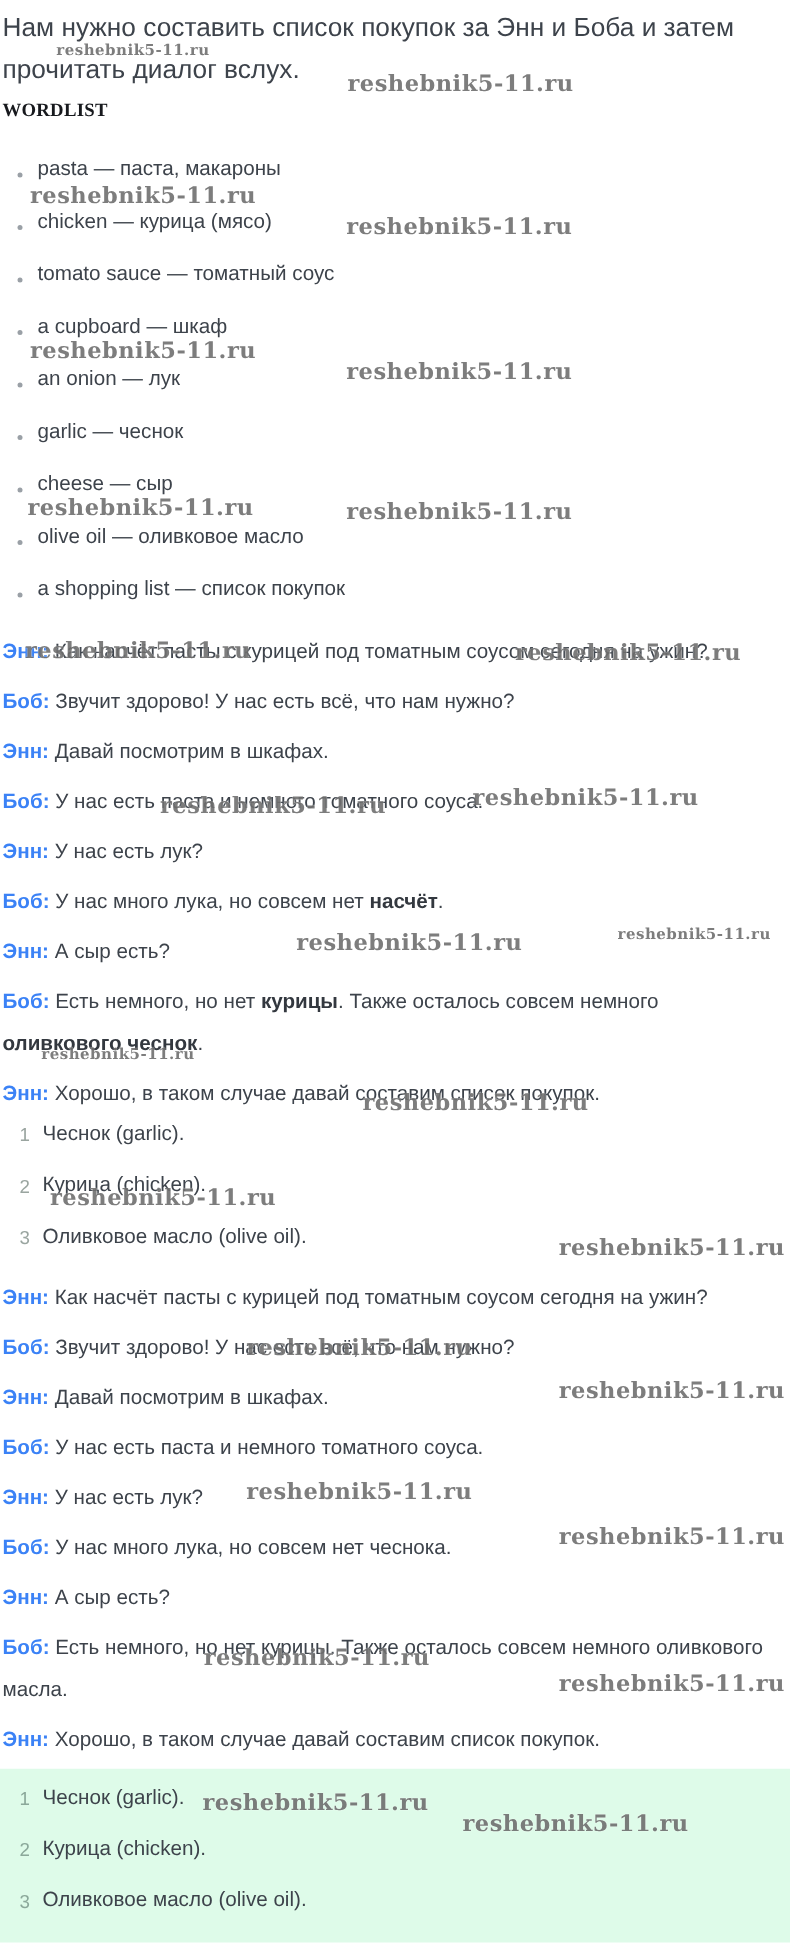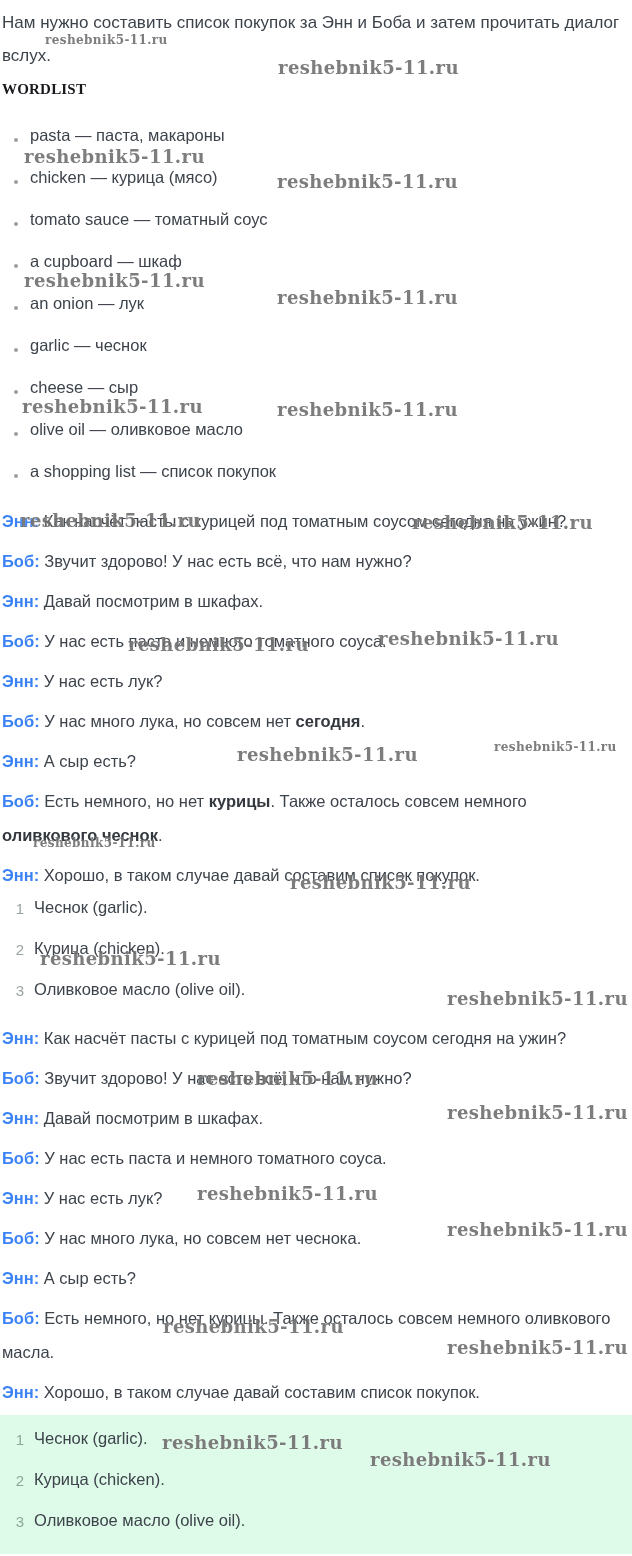--- a/index.html
+++ b/index.html
@@ -14,21 +14,21 @@
   .wm{
     position:absolute;white-space:nowrap;
     font-family:"DejaVu Serif",serif;font-weight:700;
     color:#6f6f6f;letter-spacing:.4px;opacity:.9;
     text-shadow:0 0 1px #fdfdfd;
     z-index:2;pointer-events:none;
   }
   .wm.lg{font-size:18px;}
   .wm.sm{font-size:12px;}
   
-  .intro{font-size:17px;line-height:33px;margin:0 0 8px 0;}
+  .intro{font-size:21px;line-height:33px;margin:0 0 8px 0;}
   
   .wordlist-title{
     font-size:15px;line-height:18px;font-weight:700;color:#17191d;
     letter-spacing:.2px;margin:0;font-family:Liberation Serif, serif;
   }
   ul.wordlist{list-style:none;margin:28px 0 0 0;padding:0;}
   ul.wordlist li{display:flex;align-items:center;font-size:16.5px;line-height:19px;margin-bottom:23px;}
   ul.wordlist .dot{flex:none;width:4px;height:4px;border-radius:50%;background:#9aa0a6;margin:8px 12px 0 12px;}
   
   .dialogue p{margin:0 0 6px 0;font-size:16.5px;line-height:34px;}
@@ -121,21 +121,21 @@
         <span>a shopping list — список покупок</span>
       </li>
     </ul>
 
   <div class="dialogue">
       <p><b class="speaker">Энн:</b> <span>Как насчёт пасты с курицей под томатным соусом сегодня на ужин?</span></p>
       <p><b class="speaker">Боб:</b> <span>Звучит здорово! У нас есть всё, что нам нужно?</span></p>
       <p><b class="speaker">Энн:</b> <span>Давай посмотрим в шкафах.</span></p>
       <p><b class="speaker">Боб:</b> <span>У нас есть паста и немного томатного соуса.</span></p>
       <p><b class="speaker">Энн:</b> <span>У нас есть лук?</span></p>
-      <p><b class="speaker">Боб:</b> <span>У нас много лука, но совсем нет </span><b>сегодня</b><span>.</span></p>
+      <p><b class="speaker">Боб:</b> <span>У нас много лука, но совсем нет </span><b>насчёт</b><span>.</span></p>
       <p><b class="speaker">Энн:</b> <span>А сыр есть?</span></p>
       <p><b class="speaker">Боб:</b> <span>Есть немного, но нет </span><b>курицы</b><span>. Также осталось совсем немного </span><b>оливкового чеснок</b><span>.</span></p>
       <p><b class="speaker">Энн:</b> <span>Хорошо, в таком случае давай составим список покупок.</span></p>
     </div>
 
   <ol class="numlist">
       <li>
         <span class="num">1</span>
         <span>Чеснок (garlic).</span>
       </li>

